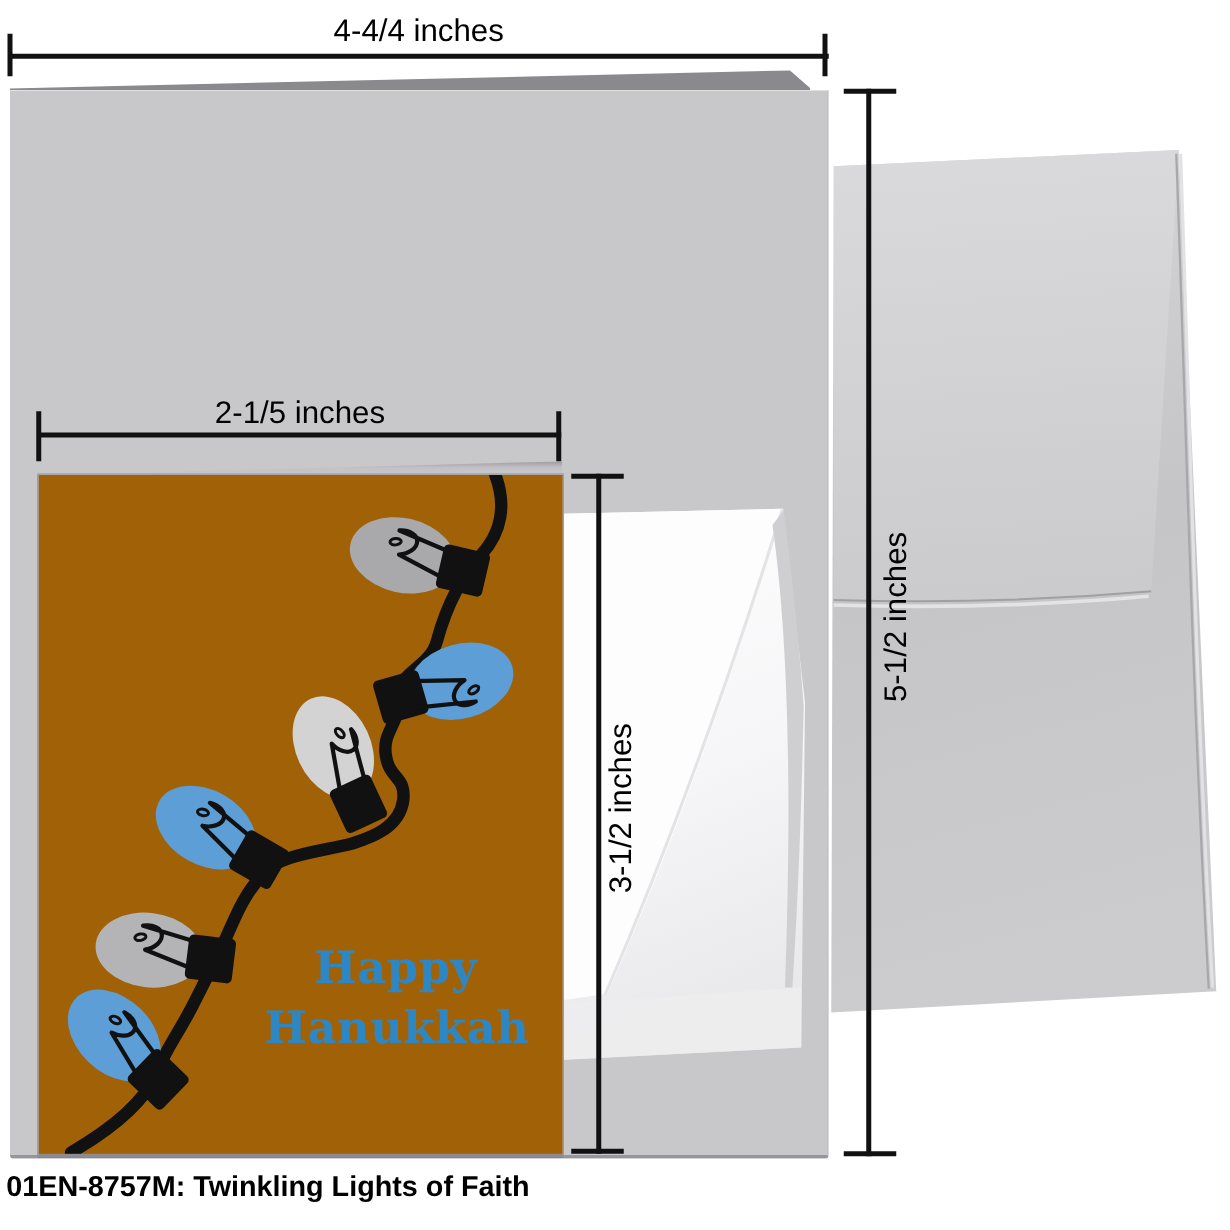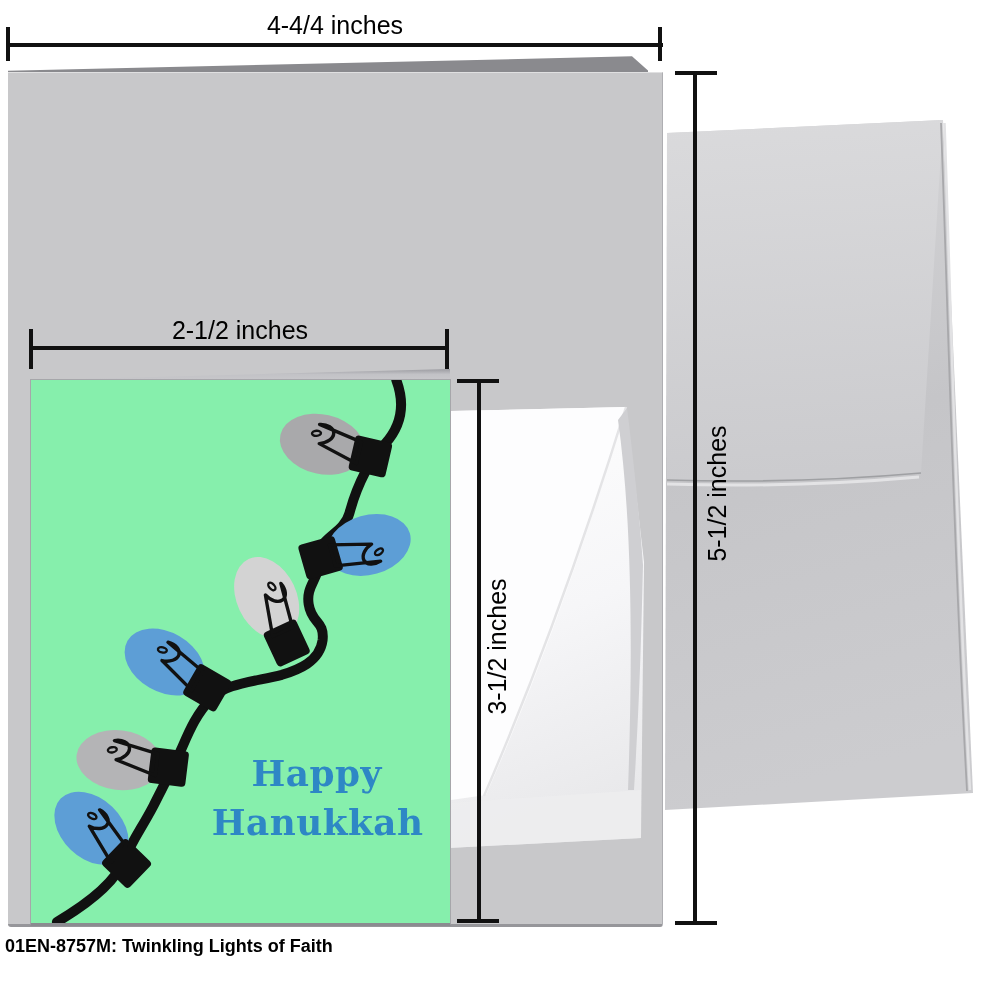--- a/index.html
+++ b/index.html
@@ -16,32 +16,32 @@
   #card-large-back{left:8px;top:56px;width:640px;height:18px;background:#8a8a8e;
     clip-path:polygon(0 82%,97.5% 2%,100% 80%,100% 100%,0 100%);z-index:2;}
   #card-large{left:8px;top:72px;width:655px;height:855px;background:#c8c8ca;
     border-top:1px solid #e0e0e1;border-right:1px solid #aeaeb2;border-bottom:3px solid #96969a;
     border-radius:0 0 3px 3px;box-sizing:border-box;z-index:3;}
 
   
   #card-small-back{left:31px;top:368px;width:419px;height:14px;
     background:linear-gradient(180deg,#94949a 0%,#c2c2c6 45%,#c9c9cc 100%);
     clip-path:polygon(0 88%,100% 8%,100% 100%,0 100%);z-index:5;}
-  #card-small{left:30px;top:379px;width:421px;height:547px;background:#86efac;
+  #card-small{left:30px;top:379px;width:421px;height:547px;background:#a16207;
     border:1px solid #a6a6aa;border-bottom:3px solid #8b8b90;box-sizing:border-box;z-index:6;}
   #card-art{position:absolute;left:0;top:0;width:100%;height:100%;}
 
   
   .dim{background:#111;z-index:10;}
   .dim-label{z-index:10;color:#000;font-size:25px;font-weight:500;white-space:nowrap;
     text-align:center;line-height:27px;}
   .rot{transform:rotate(-90deg);}
 
   
-  #caption{left:5px;top:936px;z-index:10;font-size:18px;font-weight:700;color:#000;white-space:nowrap;}
+  #caption{left:5px;top:936px;z-index:10;font-size:23px;font-weight:700;color:#000;white-space:nowrap;}
 </style>
 </head>
 <body>
 
 <div id="stage">
 
   <svg id="env-large-svg" class="abs" width="984" height="984" viewBox="0 0 984 984" aria-hidden="true">
     <defs>
       <linearGradient id="gE1" x1="0" y1="0" x2="0.12" y2="1">
         <stop offset="0" stop-color="#d7d7d9"></stop>
@@ -117,21 +117,21 @@
   </div>
 
   <div class="abs dim" style="left:8px;top:43px;width:655px;height:4px;"></div>
   <div class="abs dim" style="left:6px;top:27px;width:4px;height:34px;"></div>
   <div class="abs dim" style="left:658px;top:27px;width:4px;height:34px;"></div>
   <div class="abs dim-label" style="left:185px;top:12px;width:300px;">4-4/4 inches</div>
 
   <div class="abs dim" style="left:31px;top:346px;width:418px;height:4px;"></div>
   <div class="abs dim" style="left:29px;top:329px;width:4px;height:40px;"></div>
   <div class="abs dim" style="left:445px;top:329px;width:4px;height:40px;"></div>
-  <div class="abs dim-label" style="left:90px;top:317px;width:300px;">2-1/2 inches</div>
+  <div class="abs dim-label" style="left:90px;top:317px;width:300px;">2-1/5 inches</div>
 
   <div class="abs dim" style="left:693px;top:71px;width:4px;height:854px;"></div>
   <div class="abs dim" style="left:675px;top:71px;width:42px;height:4px;"></div>
   <div class="abs dim" style="left:675px;top:921px;width:42px;height:4px;"></div>
   <div class="abs dim-label rot" style="left:637px;top:480px;width:160px;height:27px;">5-1/2 inches</div>
 
   <div class="abs dim" style="left:477px;top:379px;width:4px;height:544px;"></div>
   <div class="abs dim" style="left:457px;top:379px;width:42px;height:4px;"></div>
   <div class="abs dim" style="left:457px;top:919px;width:42px;height:4px;"></div>
   <div class="abs dim-label rot" style="left:417px;top:633px;width:160px;height:27px;">3-1/2 inches</div>

